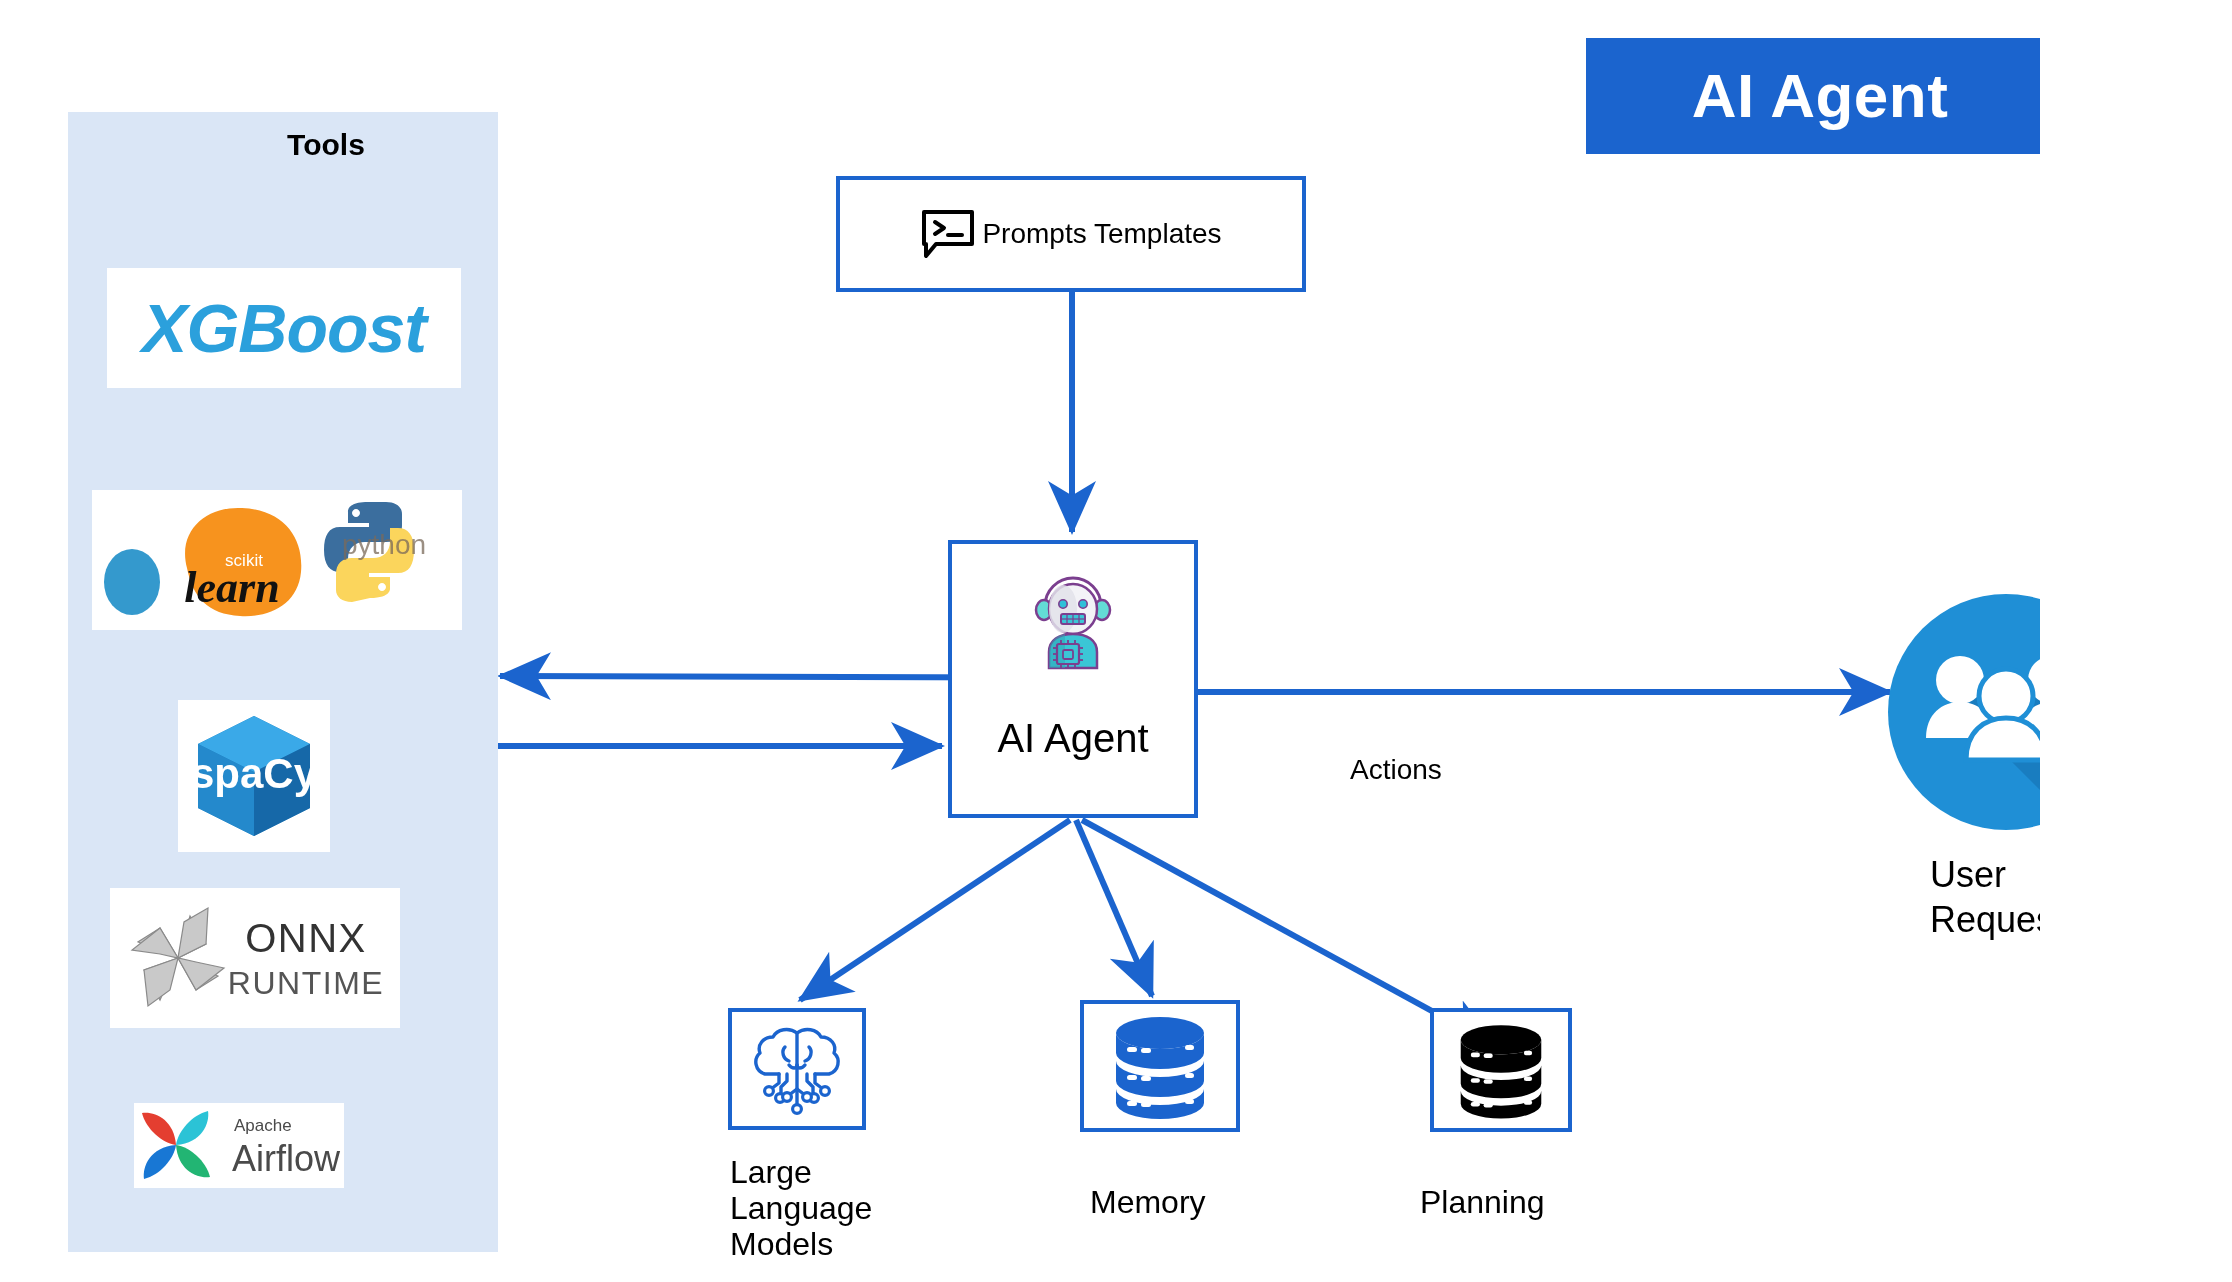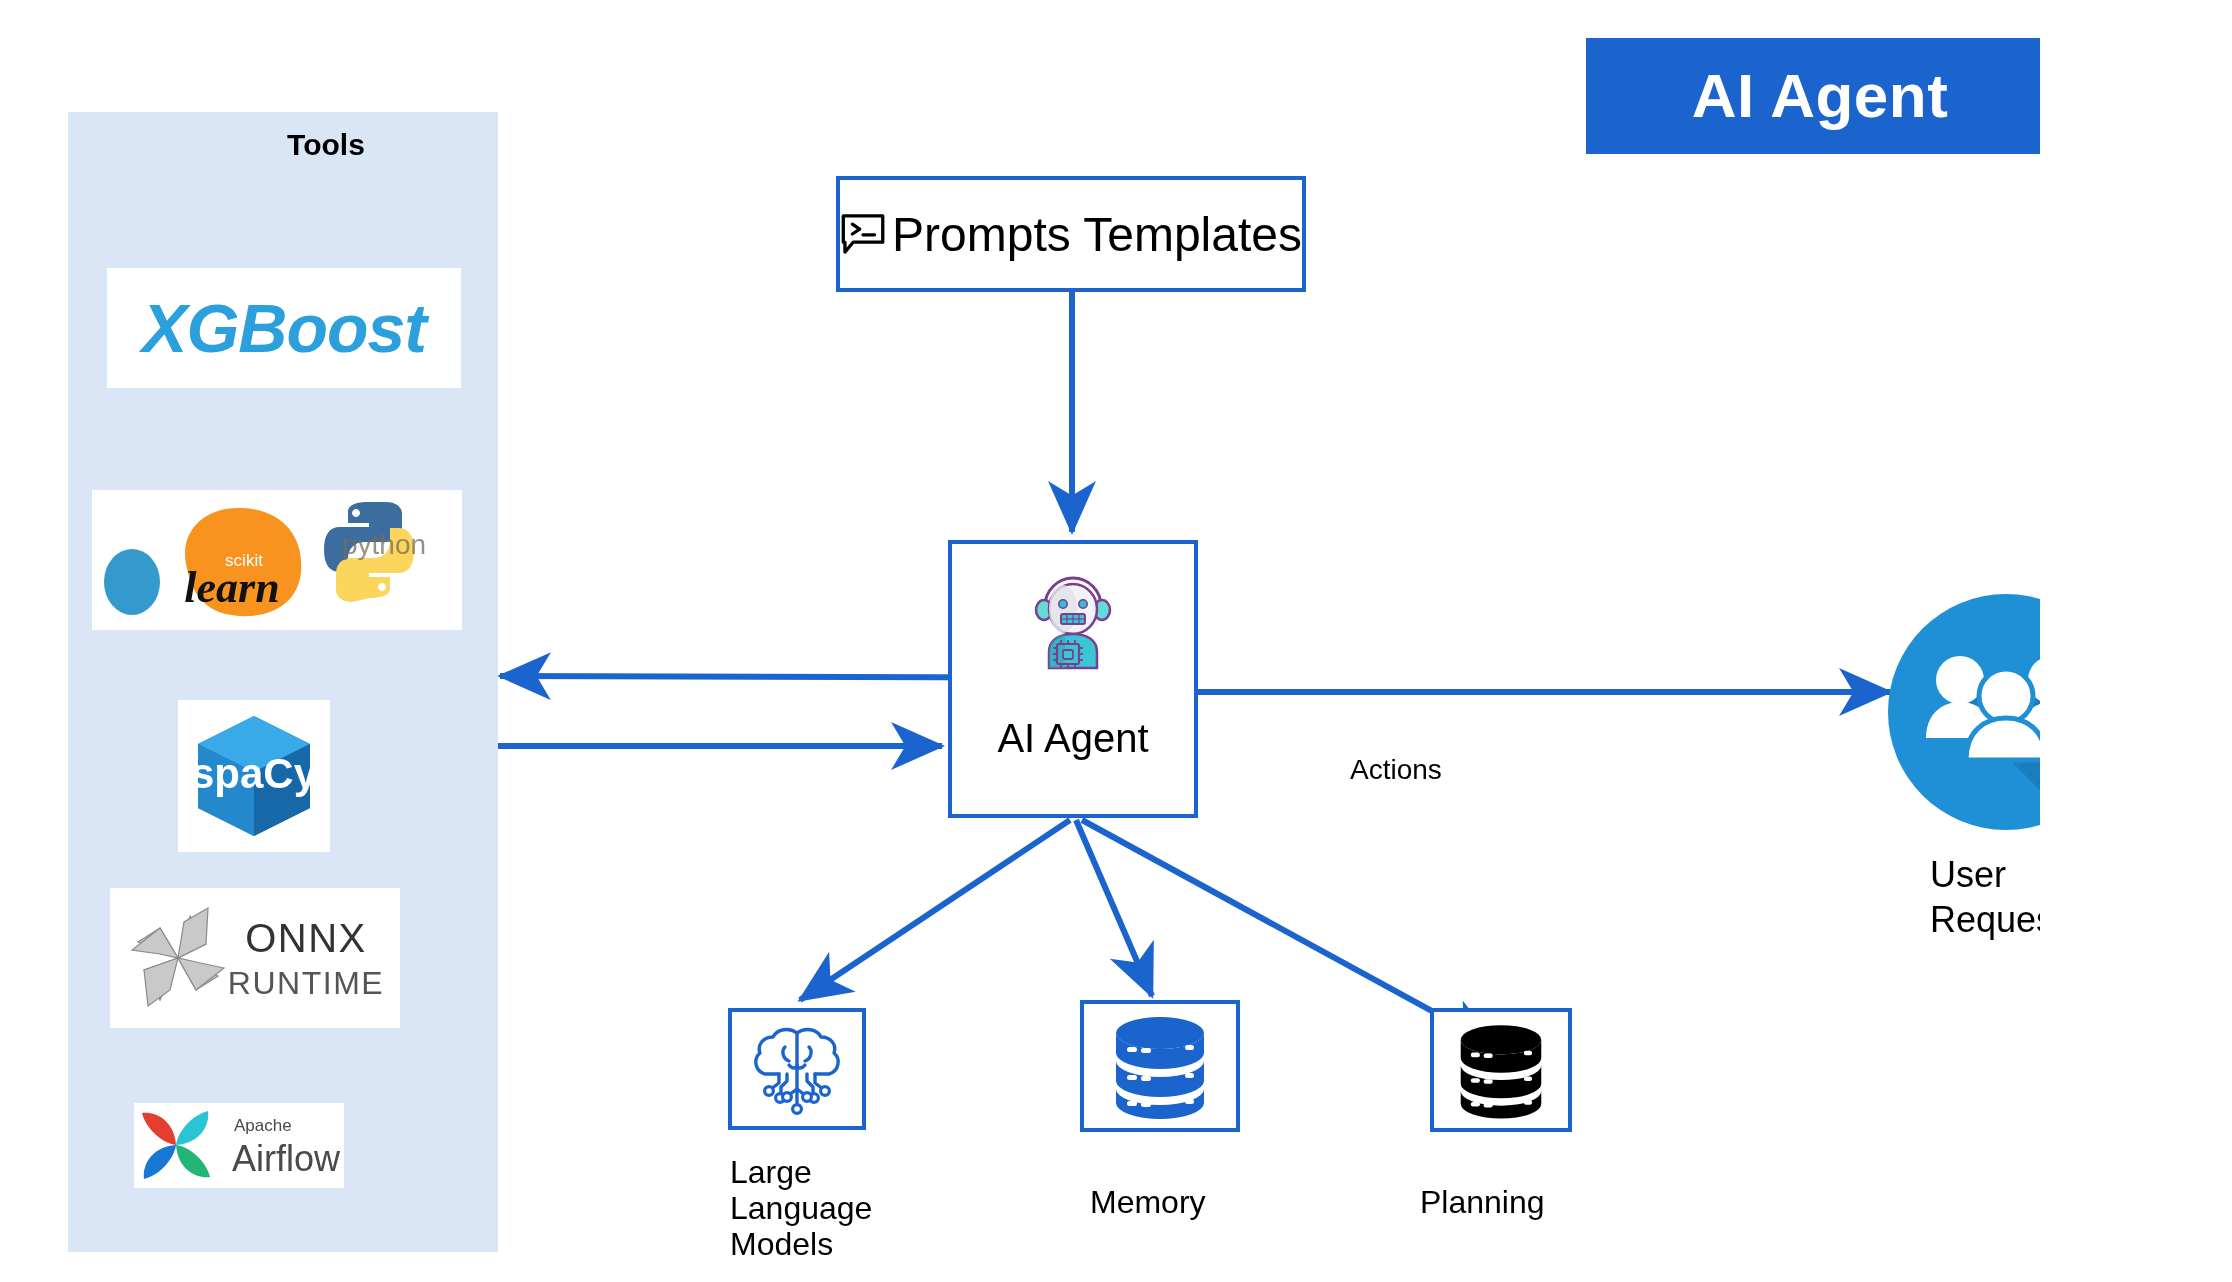--- a/index.html
+++ b/index.html
@@ -92,21 +92,21 @@
     left: 836px;
     top: 176px;
     width: 470px;
     height: 116px;
     display: flex;
     align-items: center;
     justify-content: center;
     gap: 6px;
   }
   #prompts-box .prompts-label {
-    font-size: 48px;
+    font-size: 28px;
     color: #000000;
     white-space: nowrap;
   }
 
   #agent-box {
     left: 948px;
     top: 540px;
     width: 250px;
     height: 278px;
   }

